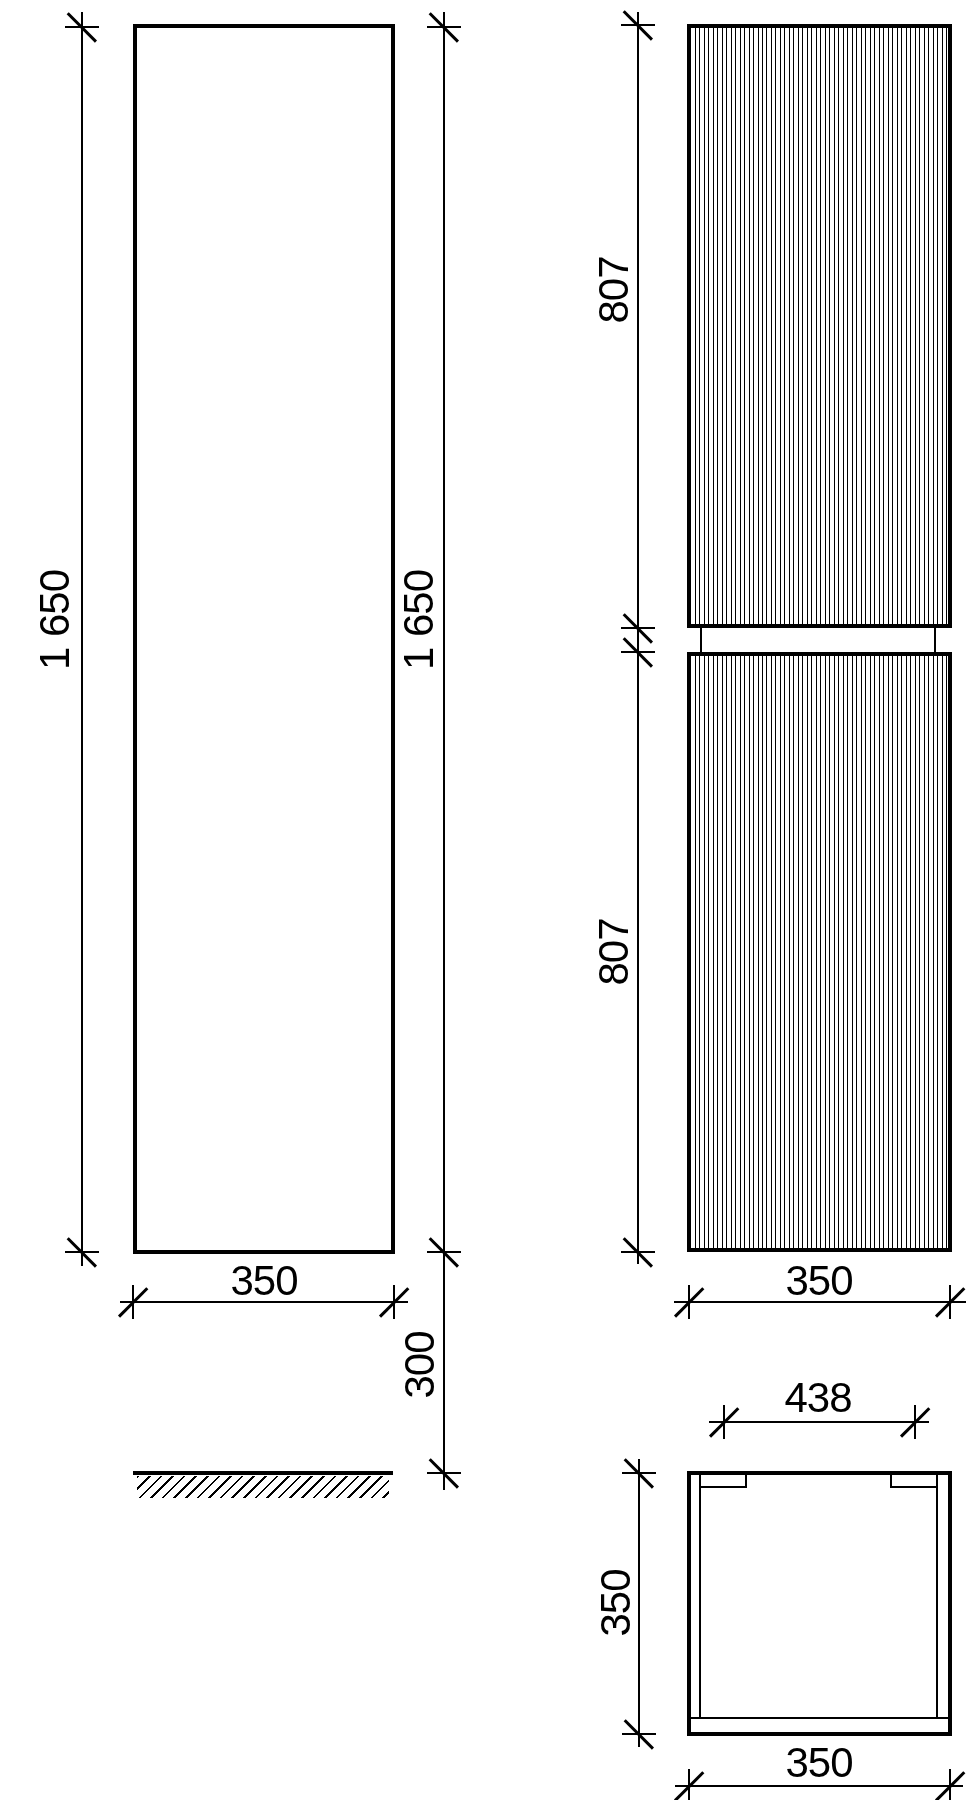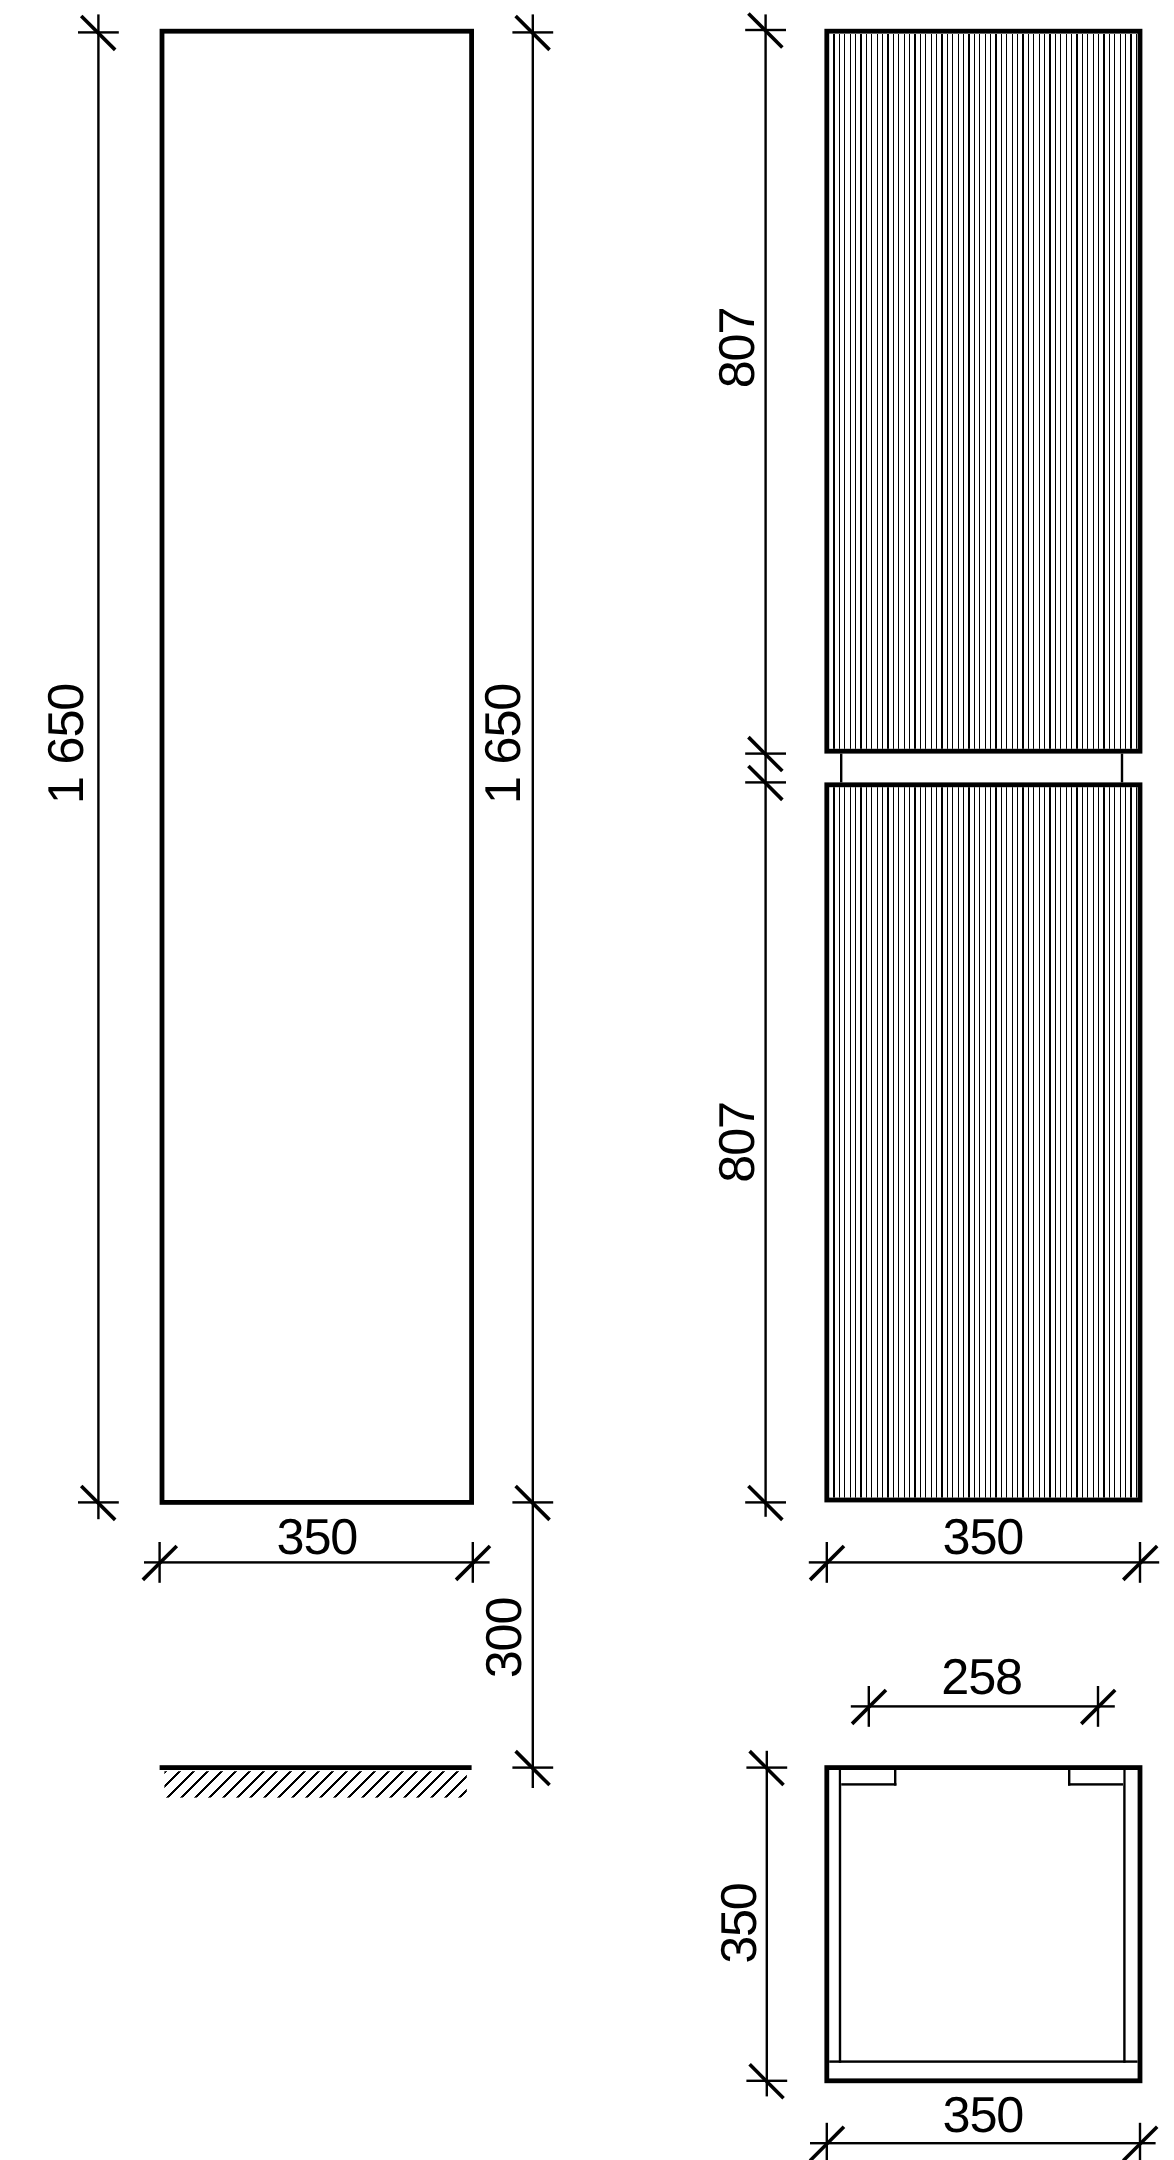--- a/index.html
+++ b/index.html
@@ -138,21 +138,21 @@
 
     <div class="ln" style="left:709px; top:1421px; width:220px; height:2px;"></div>
     <div class="tick th" style="left:724px; top:1422px">
         <i></i>
         <b></b>
       </div>
     <div class="tick th" style="left:915px; top:1422px">
         <i></i>
         <b></b>
       </div>
-    <div class="lbl" style="left:818px; top:1398px">258</div>
+    <div class="lbl" style="left:818px; top:1398px">438</div>
 
     <div class="ln" style="left:638px; top:1459px; width:2px; height:288px;"></div>
     <div class="tick tv" style="left:639px; top:1473px">
         <i></i>
         <b></b>
       </div>
     <div class="tick tv" style="left:639px; top:1734px">
         <i></i>
         <b></b>
       </div>

